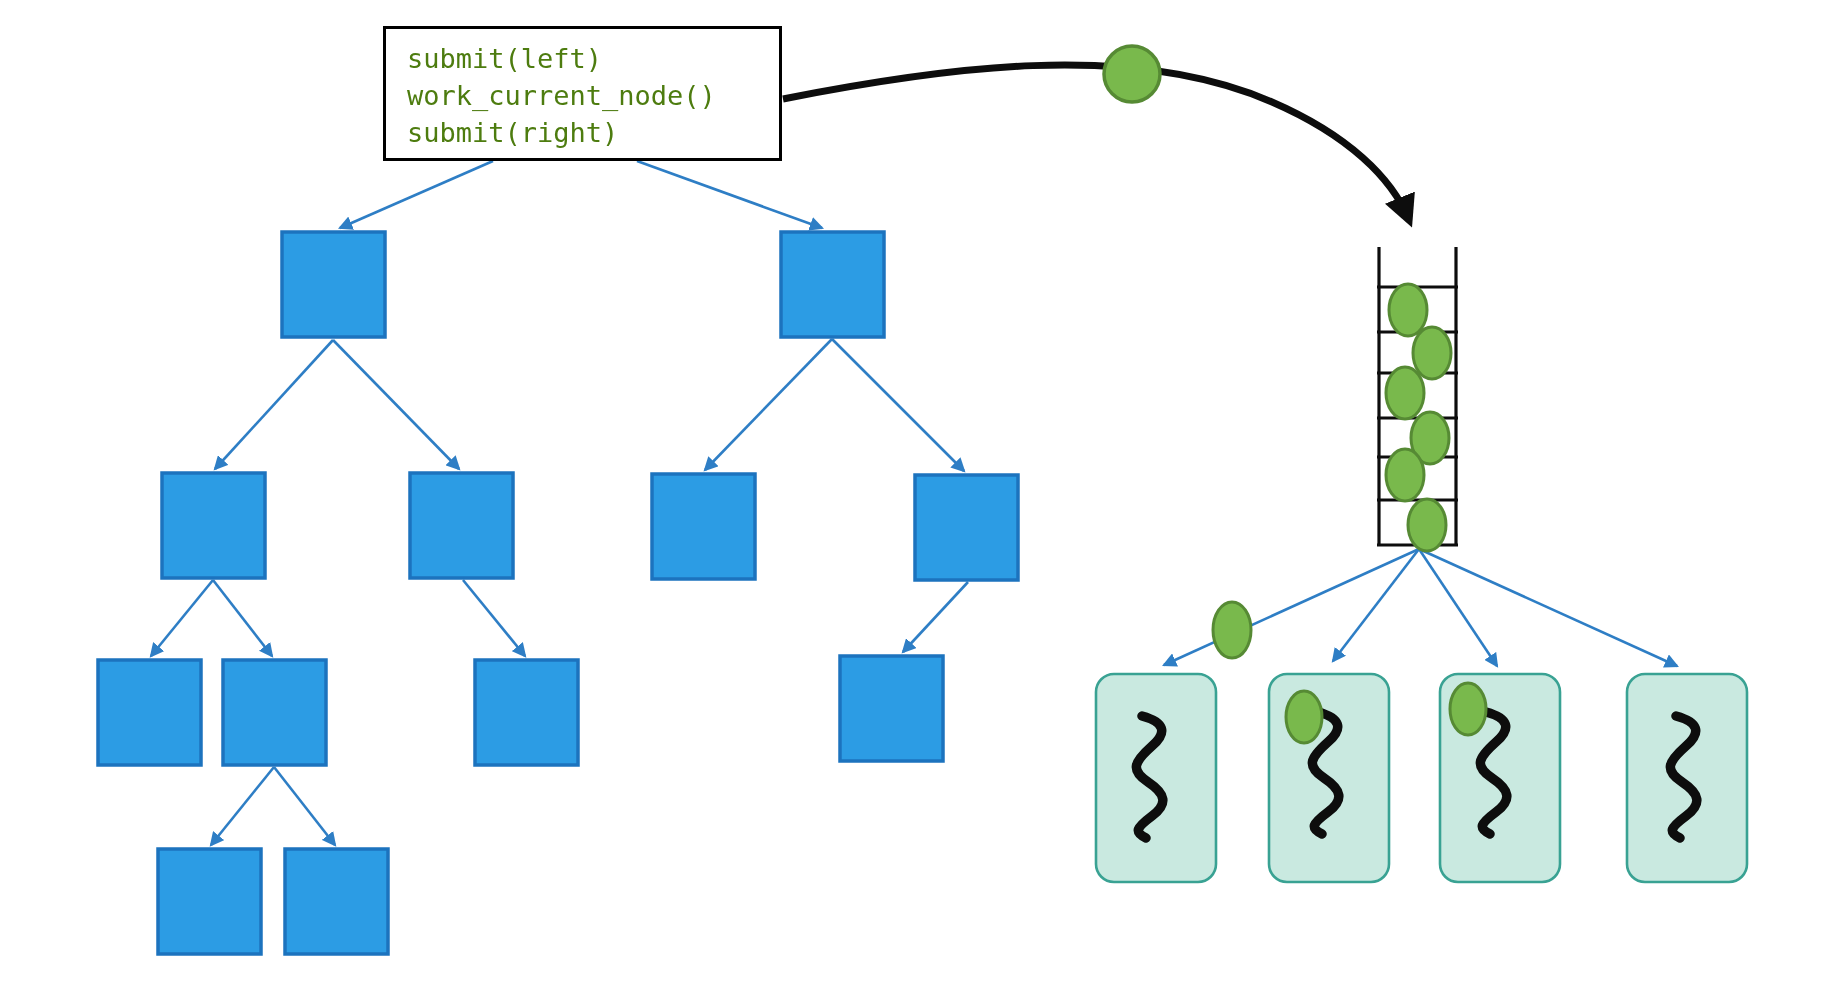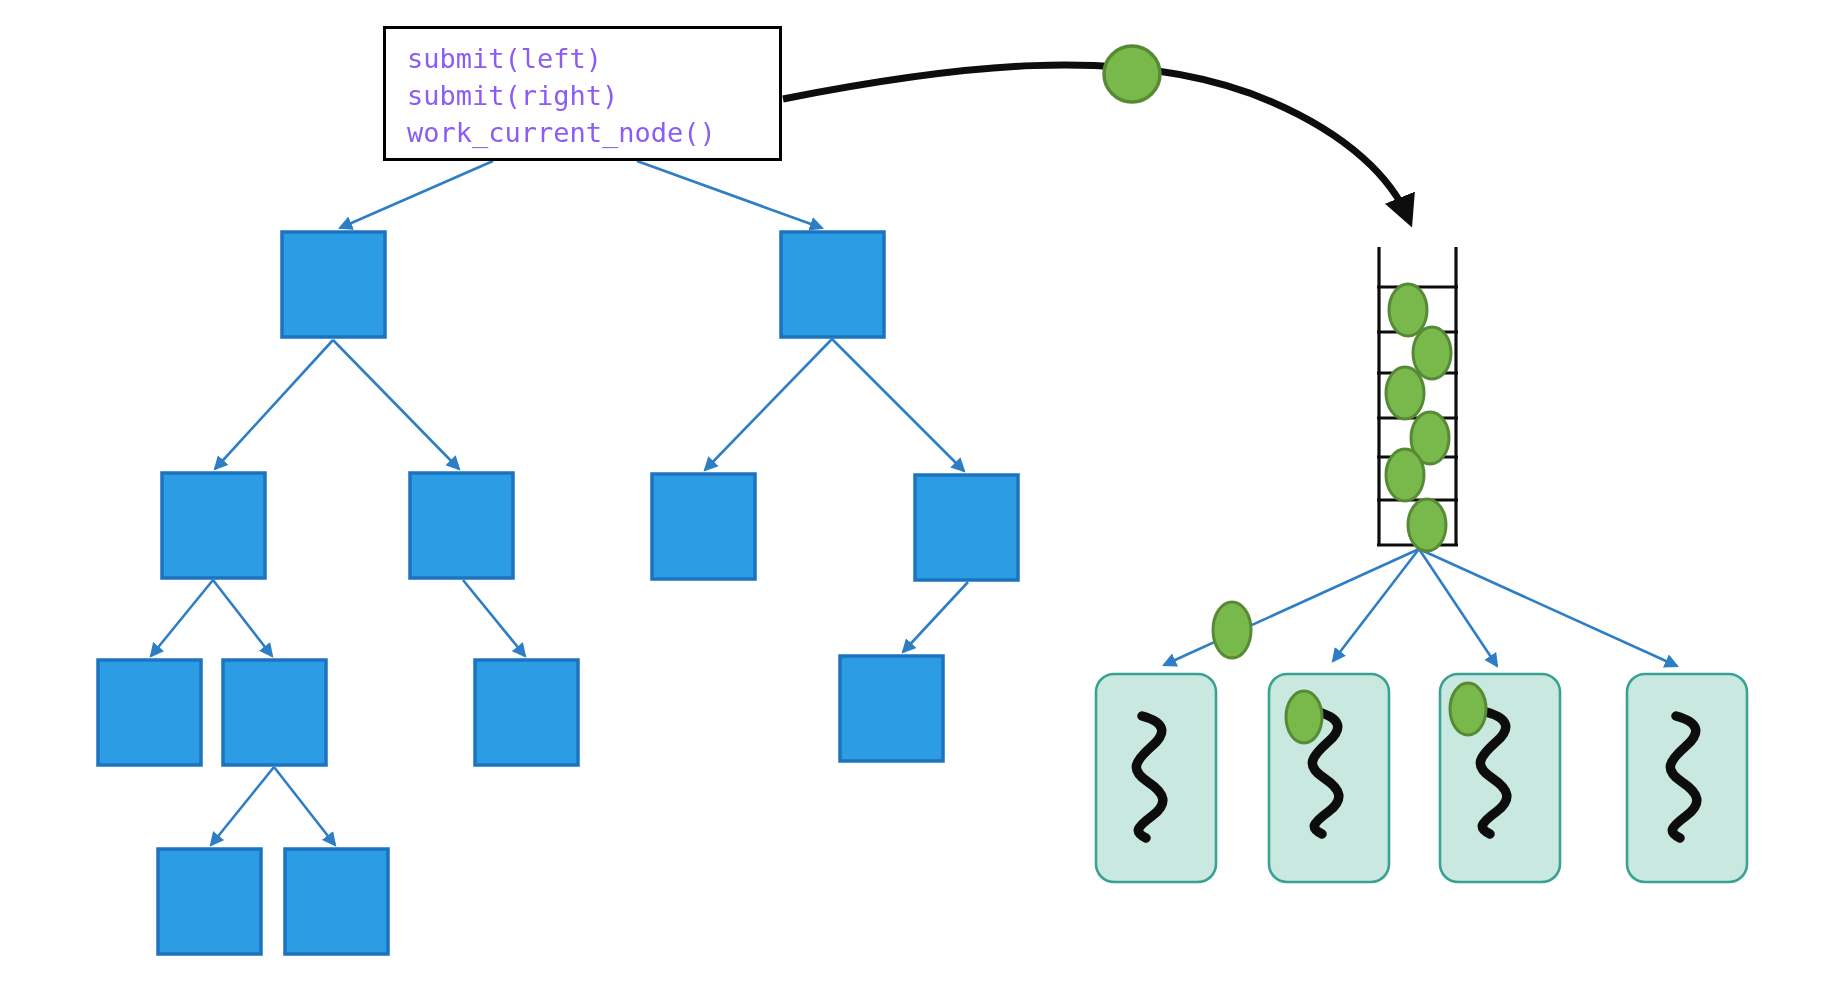--- a/index.html
+++ b/index.html
@@ -18,21 +18,21 @@
     box-sizing:border-box;
     border:3.5px solid #000000;
     background:#ffffff;
     padding:11px 0 0 21px;
     z-index:2;
   }
   .code-line{
     font-family:"DejaVu Sans Mono","Liberation Mono",monospace;
     font-size:27px;
     line-height:37px;
-    color:#8b5cf6;
+    color:#4d7c0f;
     white-space:pre;
   }
 </style>
 </head>
 <body>
 
 <div class="canvas">
 
   <svg id="diagram-svg" width="1844" height="982" viewBox="0 0 1844 982">
     <defs>
@@ -110,17 +110,17 @@
         <path d="M 1318 712 C 1340 718 1344 728 1328 742 C 1310 758 1306 766 1324 778 C 1342 790 1344 800 1328 812 C 1312 824 1310 828 1322 834" fill="none" stroke="#0D0D0D" stroke-width="9.5" stroke-linecap="round" stroke-linejoin="round"></path>
         <path d="M 1486 712 C 1508 718 1512 728 1496 742 C 1478 758 1474 766 1492 778 C 1510 790 1512 800 1496 812 C 1480 824 1478 828 1490 834" fill="none" stroke="#0D0D0D" stroke-width="9.5" stroke-linecap="round" stroke-linejoin="round"></path>
         <path d="M 1676 716 C 1698 722 1702 732 1686 746 C 1668 762 1664 770 1682 782 C 1700 794 1702 804 1686 816 C 1670 828 1668 832 1680 838" fill="none" stroke="#0D0D0D" stroke-width="9.5" stroke-linecap="round" stroke-linejoin="round"></path>
         <ellipse cx="1304" cy="717" rx="18" ry="26" fill="#79B94C" stroke="#568A34" stroke-width="3"></ellipse>
         <ellipse cx="1468" cy="709" rx="18" ry="26" fill="#79B94C" stroke="#568A34" stroke-width="3"></ellipse>
       </g>
   </svg>
 
   <div class="code-box">
     <div class="code-line">submit(left)</div>
+    <div class="code-line">work_current_node()</div>
     <div class="code-line">submit(right)</div>
-    <div class="code-line">work_current_node()</div>
   </div>
 
 </div>
 
 </body></html>

